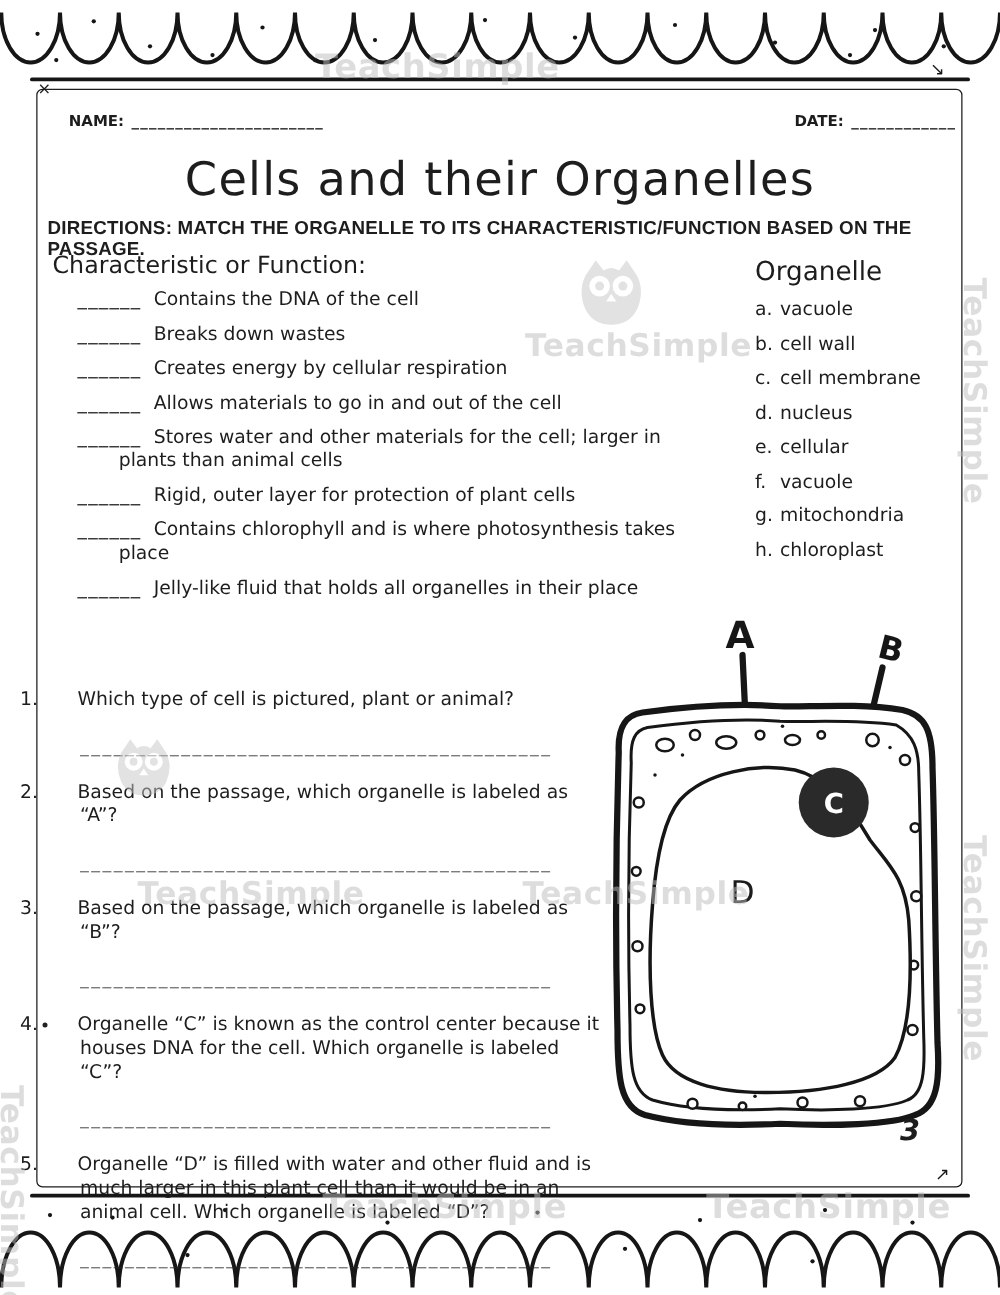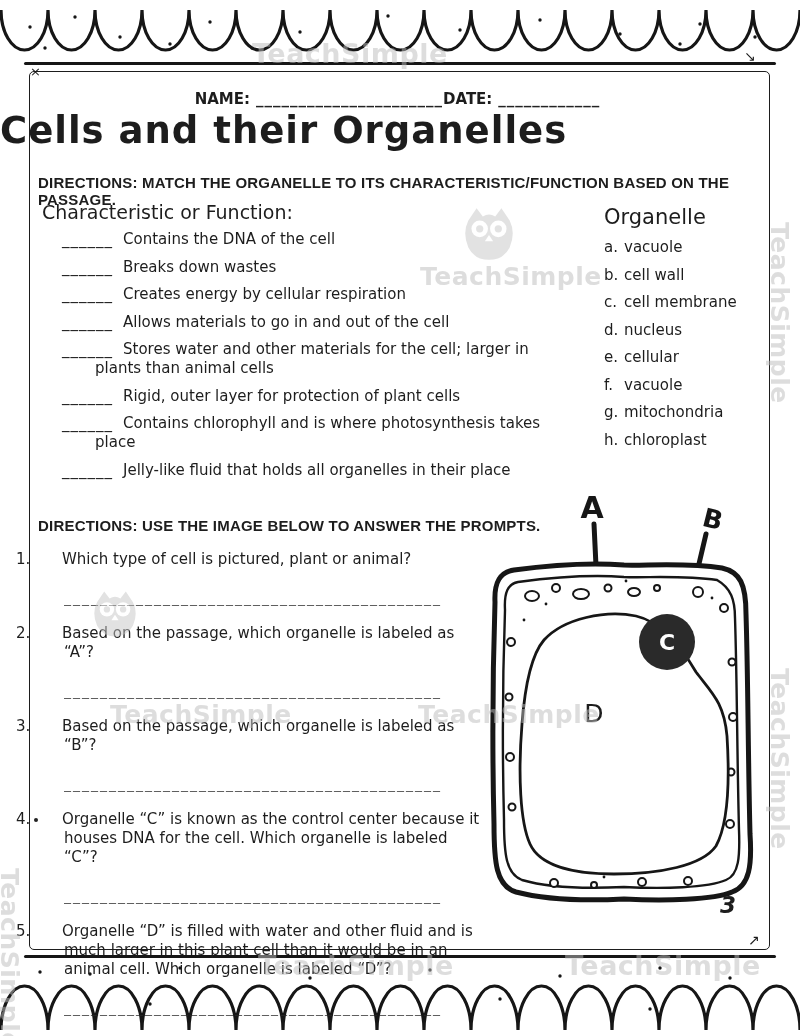--- a/index.html
+++ b/index.html
@@ -14,26 +14,26 @@
   .scallop-top { position:absolute; left:0; top:2px; z-index:1; }
   .scallop-bottom { position:absolute; left:0; top:964px; z-index:1; }
   .rule-thick { position:absolute; left:24px; width:752px; height:3px; background:#161616; border-radius:2px; z-index:2; }
   .rule-thick.top { top:62px; }
   .rule-thick.bottom { top:955px; }
   .frame { position:absolute; left:29px; top:71px; width:741px; height:879px;
            border:1.6px solid #1d1d1d; border-radius:5px; z-index:1; }
   .deco { position:absolute; z-index:3; color:#1a1a1a; }
 
   
-  .header-row { position:absolute; left:55px; right:60px; top:90px; display:flex;
-                justify-content:center; font-size:15px; font-weight:bold; z-index:2; }
+  .header-row { position:absolute; left:55px; right:35px; top:90px; display:flex;
+                justify-content:space-between; font-size:12px; font-weight:bold; z-index:2; }
   .h-line { font-weight:bold; letter-spacing:1px; margin-left:6px; color:#222; }
 
-  .title { position:absolute; left:0; right:0; top:109px; 
-           font-size:37px; font-weight:700; letter-spacing:1px; z-index:2; }
+  .title { position:absolute; left:0; right:0; top:122px; text-align:center;
+           font-size:37px; font-weight:400; letter-spacing:1px; z-index:2; }
 
   .directions { position:absolute; left:38px; right:38px; font-family:"Liberation Sans", sans-serif;
                 font-weight:700; font-size:15px; letter-spacing:.2px; z-index:2; }
   .directions.d1 { top:174px; }
   .directions.d2 { top:517px; }
 
   
   .left-heading { position:absolute; left:42px; top:201px; font-size:19px; z-index:2; }
   .m-list { position:absolute; left:40px; top:230px; width:535px; font-size:15px; z-index:2; }
   .m-item { padding-left:55px; text-indent:-55px; line-height:19px; margin-bottom:8.5px; }
@@ -148,21 +148,20 @@
     <div class="o-item"><span class="o-letter">a.</span><span>vacuole</span></div>
     <div class="o-item"><span class="o-letter">b.</span><span>cell wall</span></div>
     <div class="o-item"><span class="o-letter">c.</span><span>cell membrane</span></div>
     <div class="o-item"><span class="o-letter">d.</span><span>nucleus</span></div>
     <div class="o-item"><span class="o-letter">e.</span><span>cellular</span></div>
     <div class="o-item"><span class="o-letter">f.</span><span>vacuole</span></div>
     <div class="o-item"><span class="o-letter">g.</span><span>mitochondria</span></div>
     <div class="o-item"><span class="o-letter">h.</span><span>chloroplast</span></div>
   </div>
 
-  <div class="directions d2">DIRECTIONS: USE THE IMAGE BELOW TO ANSWER THE PROMPTS.</div>
 
   <div class="q-list">
     <div class="q-item">
       <span class="q-num">1.</span><span>Which type of cell is pictured, plant or animal?</span>
       <span class="q-line">__________________________________________</span>
     </div>
     <div class="q-item">
       <span class="q-num">2.</span><span>Based on the passage, which organelle is labeled as “A”?</span>
       <span class="q-line">__________________________________________</span>
     </div>

